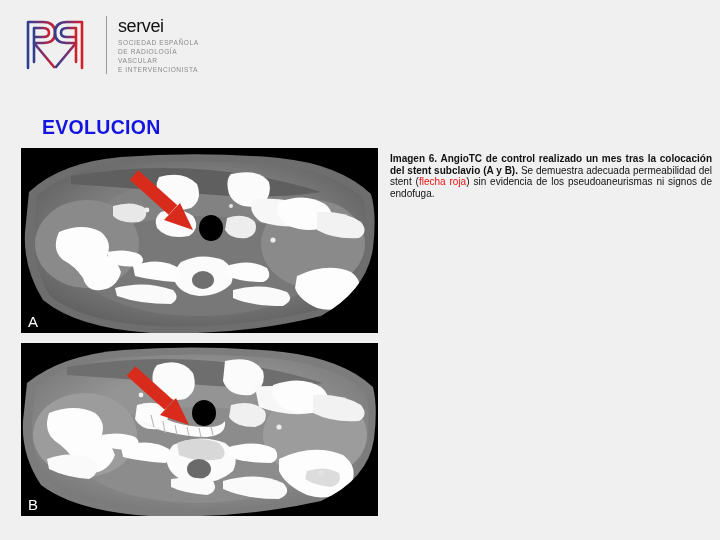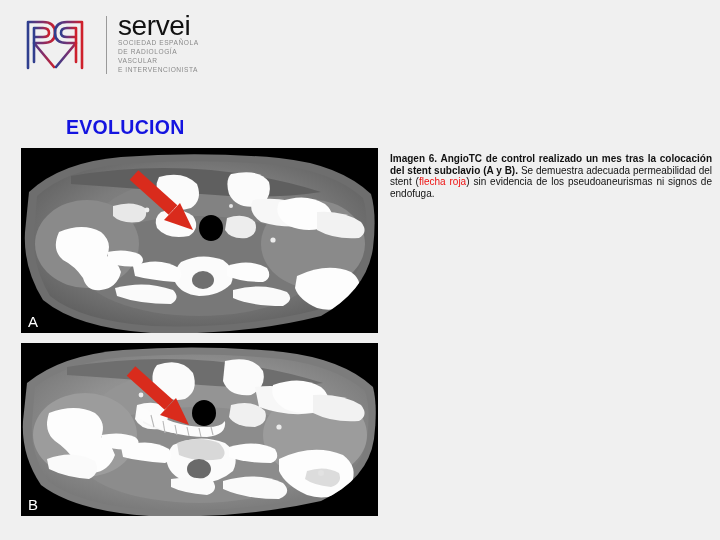--- a/index.html
+++ b/index.html
@@ -32,40 +32,40 @@
     width: 1px;
     background: #9a9a9a;
     height: 58px;
     margin: 4px 11px 0 14px;
     flex: none;
   }
   #logo-text {
     padding-top: 2px;
   }
   #brand-name {
-    font-size: 28px;
+    font-size: 18px;
     font-weight: 400;
     color: #111111;
     letter-spacing: -0.4px;
     line-height: 24px;
     font-family: "Liberation Sans", sans-serif;
   }
   .brand-sub {
     font-size: 6.6px;
     color: #8a8a8a;
     letter-spacing: 0.55px;
     line-height: 9.1px;
     white-space: nowrap;
     font-family: "Liberation Sans", sans-serif;
   }
 
   
   #slide-title {
     position: absolute;
-    left: 66px;
+    left: 42px;
     top: 116px;
     font-size: 19.5px;
     font-weight: bold;
     color: #1414e0;
     letter-spacing: 0.3px;
   }
 
   
   .ct-figure {
     position: absolute;

